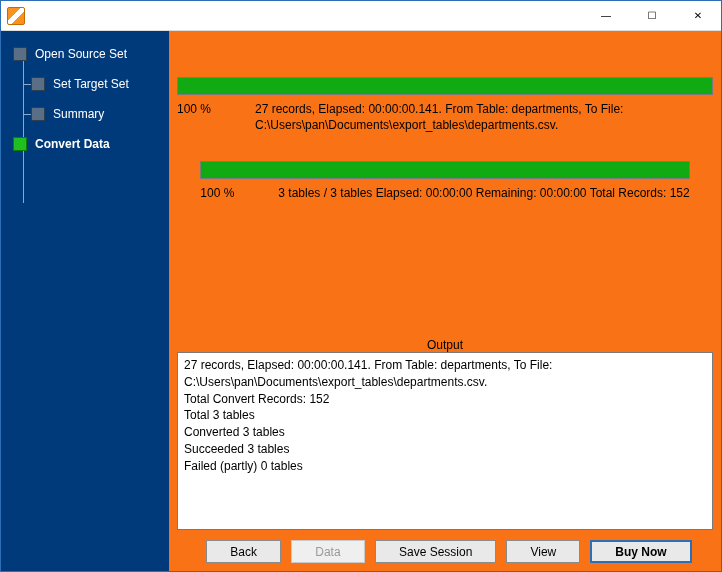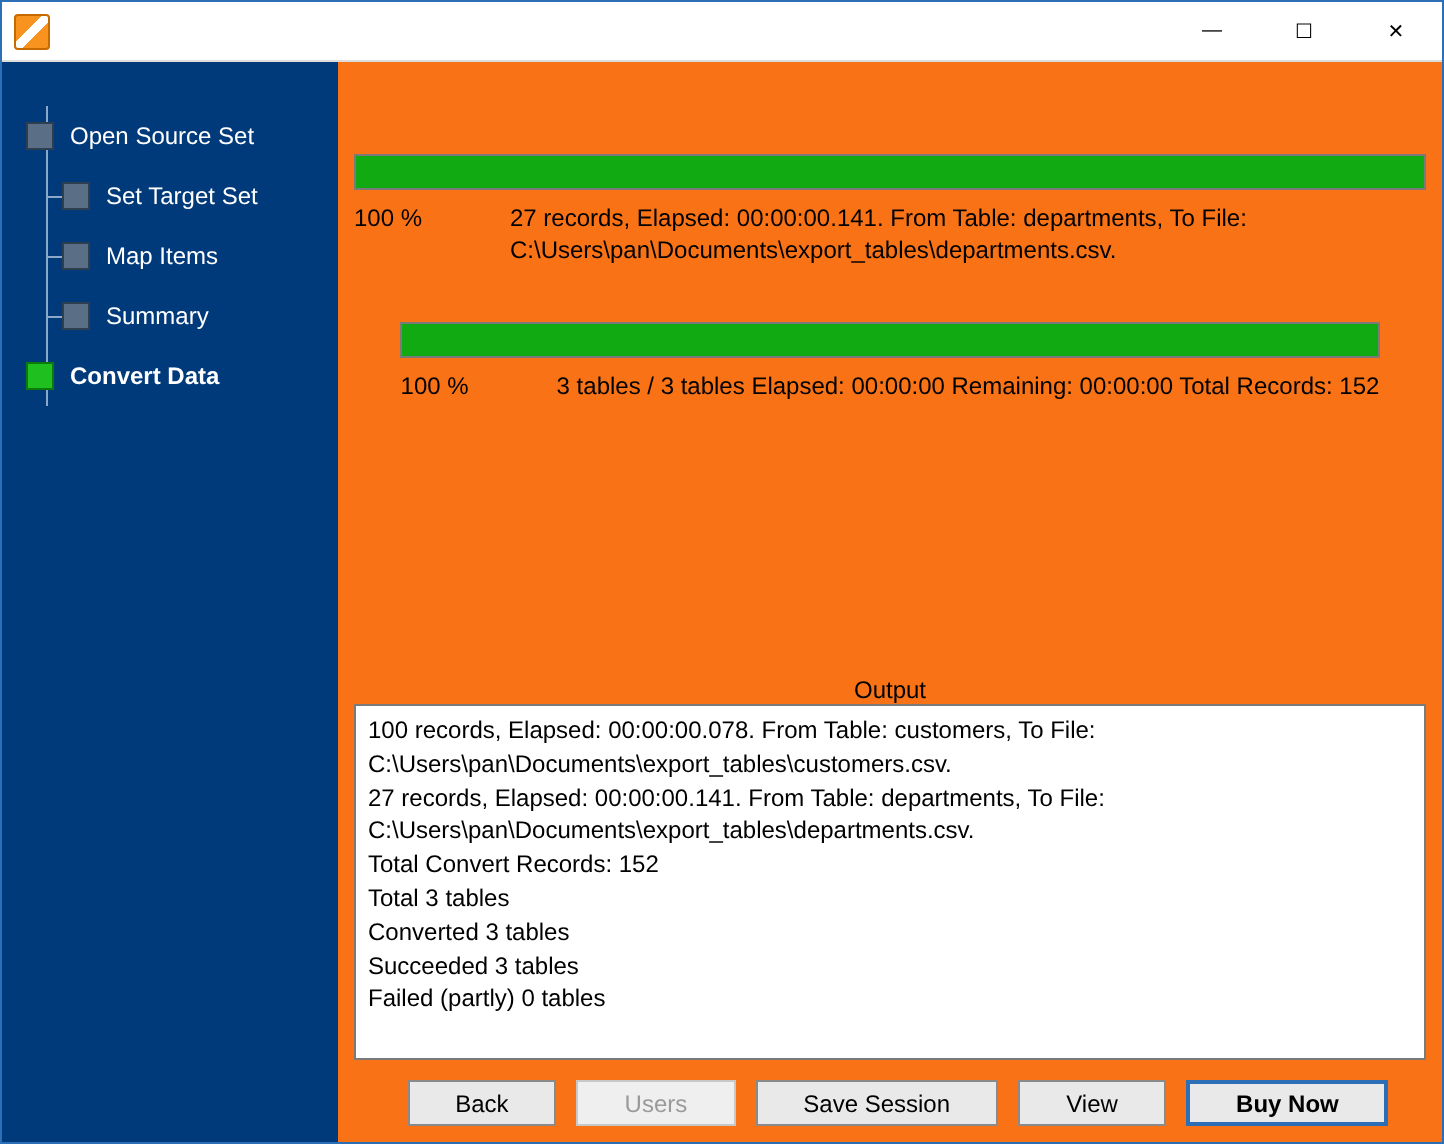--- a/index.html
+++ b/index.html
@@ -36,21 +36,21 @@
     cursor: default;
   }
   .body {
     display: flex;
     height: calc(100% - 30px);
   }
   .sidebar {
     width: 168px;
     background: #003a7a;
     color: #fff;
-    padding-top: 22px;
+    padding-top: 8px;
     position: relative;
   }
   .tree-line {
     position: absolute;
     left: 22px; top: 22px; bottom: auto;
     width: 1px; height: 150px;
     background: #8aa8c8;
   }
   .step {
     display: flex;
@@ -172,25 +172,20 @@
       <span>Open Source Set</span>
     </div>
     <div class="step sub">
       <span class="conn"></span>
         <span class="box"></span>
       <span>Set Target Set</span>
     </div>
     <div class="step sub">
       <span class="conn"></span>
         <span class="box"></span>
-      <span>Map Items</span>
-    </div>
-    <div class="step sub">
-      <span class="conn"></span>
-        <span class="box"></span>
       <span>Summary</span>
     </div>
     <div class="step root active">
       <span class="box"></span>
       <span>Convert Data</span>
     </div>
   </div>
 
   <div class="main">
 
@@ -209,31 +204,30 @@
         <div class="pbar-fill" style="width:100%"></div>
       </div>
       <div class="pinfo">
         <div class="pct">100 %</div>
         <div class="rest">3 tables / 3 tables    Elapsed: 00:00:00    Remaining: 00:00:00    Total Records: 152</div>
       </div>
     </div>
 
     <div class="output-label">Output</div>
     <div class="output-box">
-      <div>100 records,    Elapsed: 00:00:00.078.    From Table: customers,    To File: C:\Users\pan\Documents\export_tables\customers.csv.</div>
       <div>27 records,    Elapsed: 00:00:00.141.    From Table: departments,    To File: C:\Users\pan\Documents\export_tables\departments.csv.</div>
       <div>Total Convert Records: 152</div>
       <div>Total 3 tables</div>
       <div>Converted 3 tables</div>
       <div>Succeeded 3 tables</div>
       <div>Failed (partly) 0 tables</div>
     </div>
 
     <div class="button-row">
       <button class="btn">Back</button>
-      <button class="btn" disabled="">Users</button>
+      <button class="btn" disabled="">Data</button>
       <button class="btn save">Save Session</button>
       <button class="btn">View</button>
       <button class="btn buy">Buy Now</button>
     </div>
 
   </div>
 </div>
 
 </body></html>

